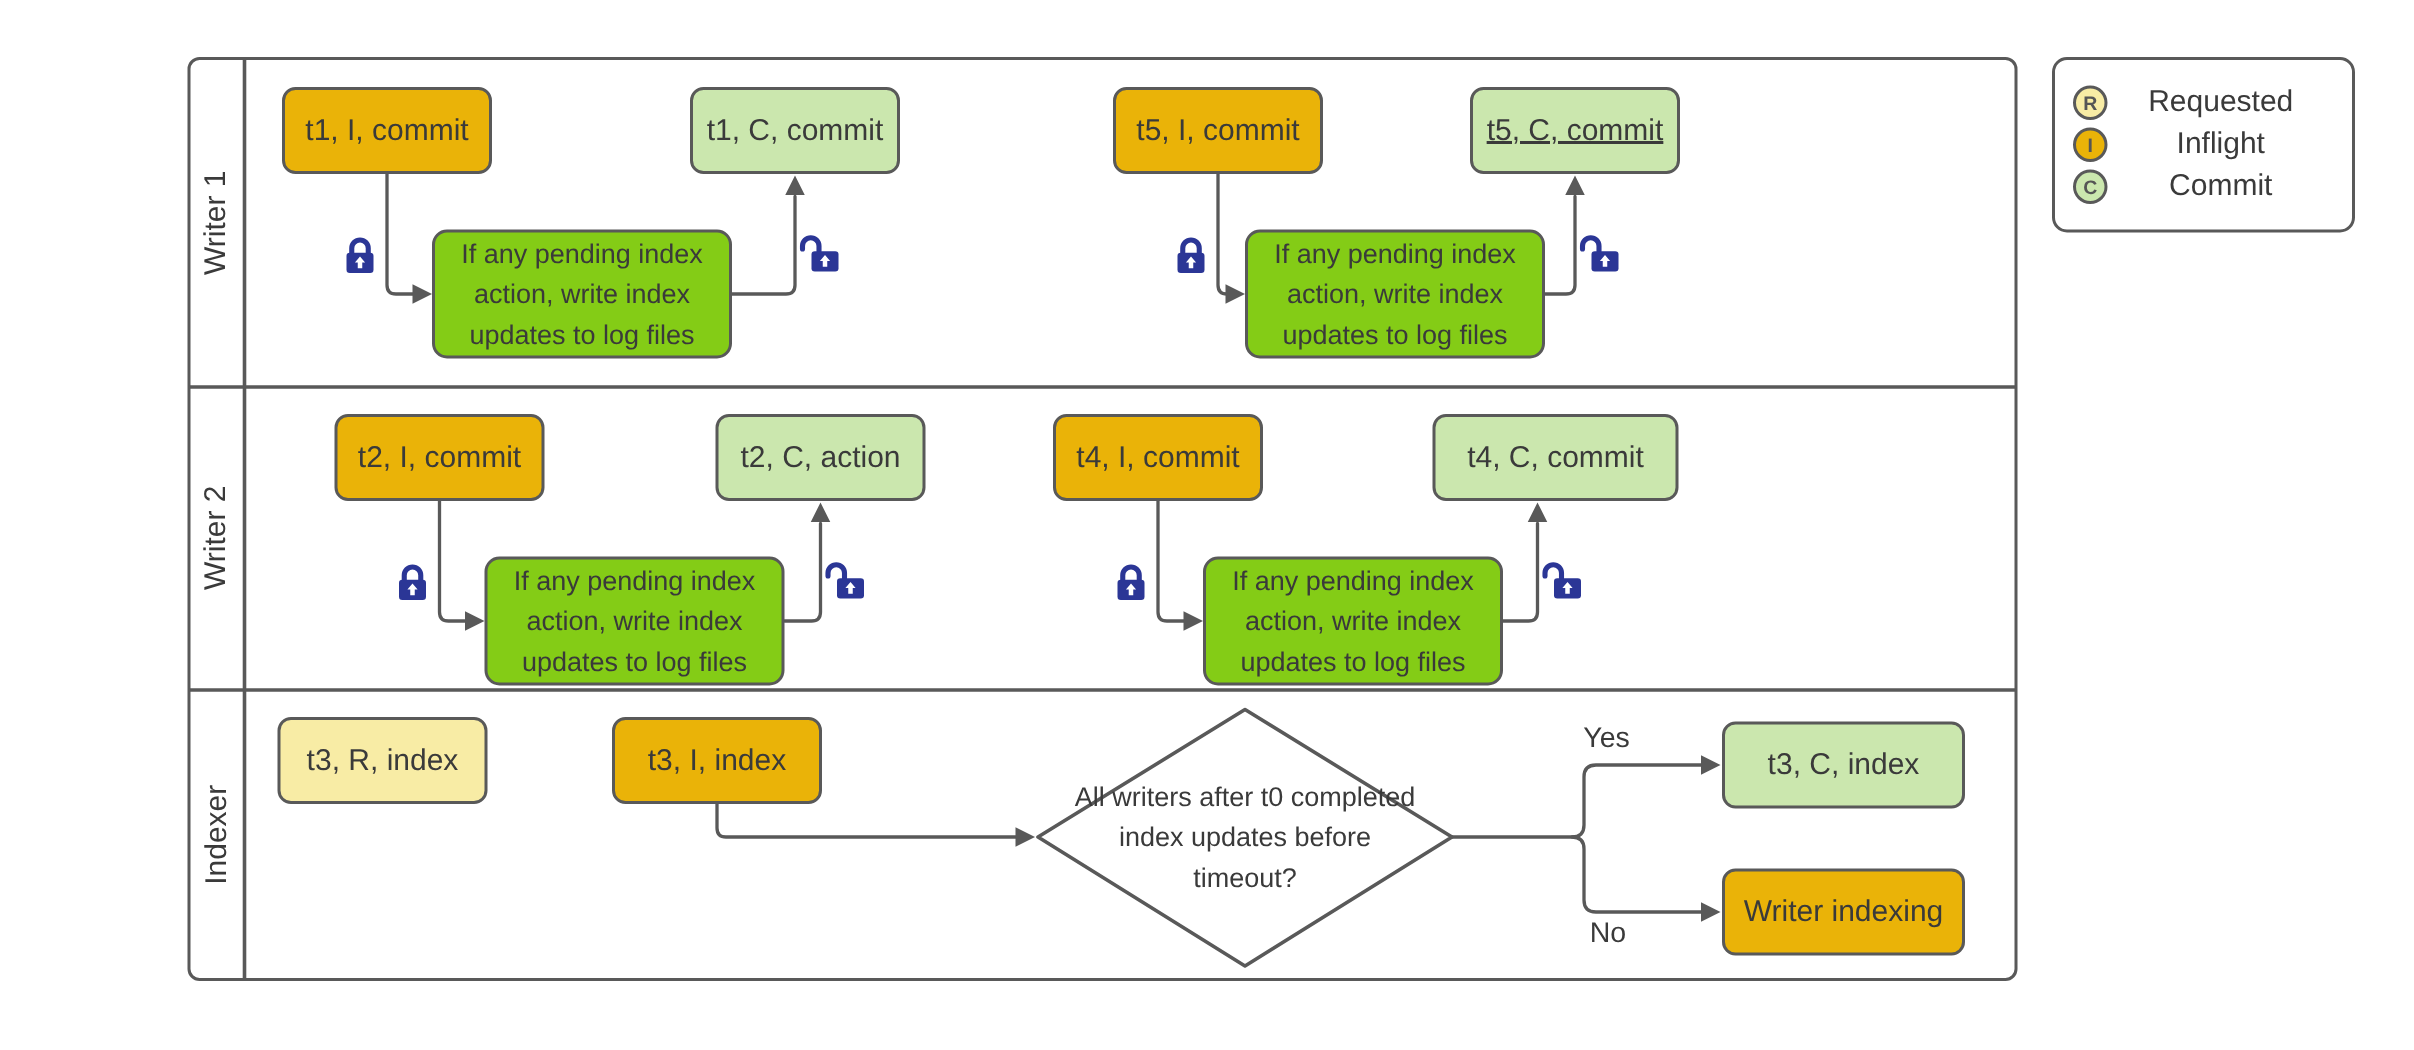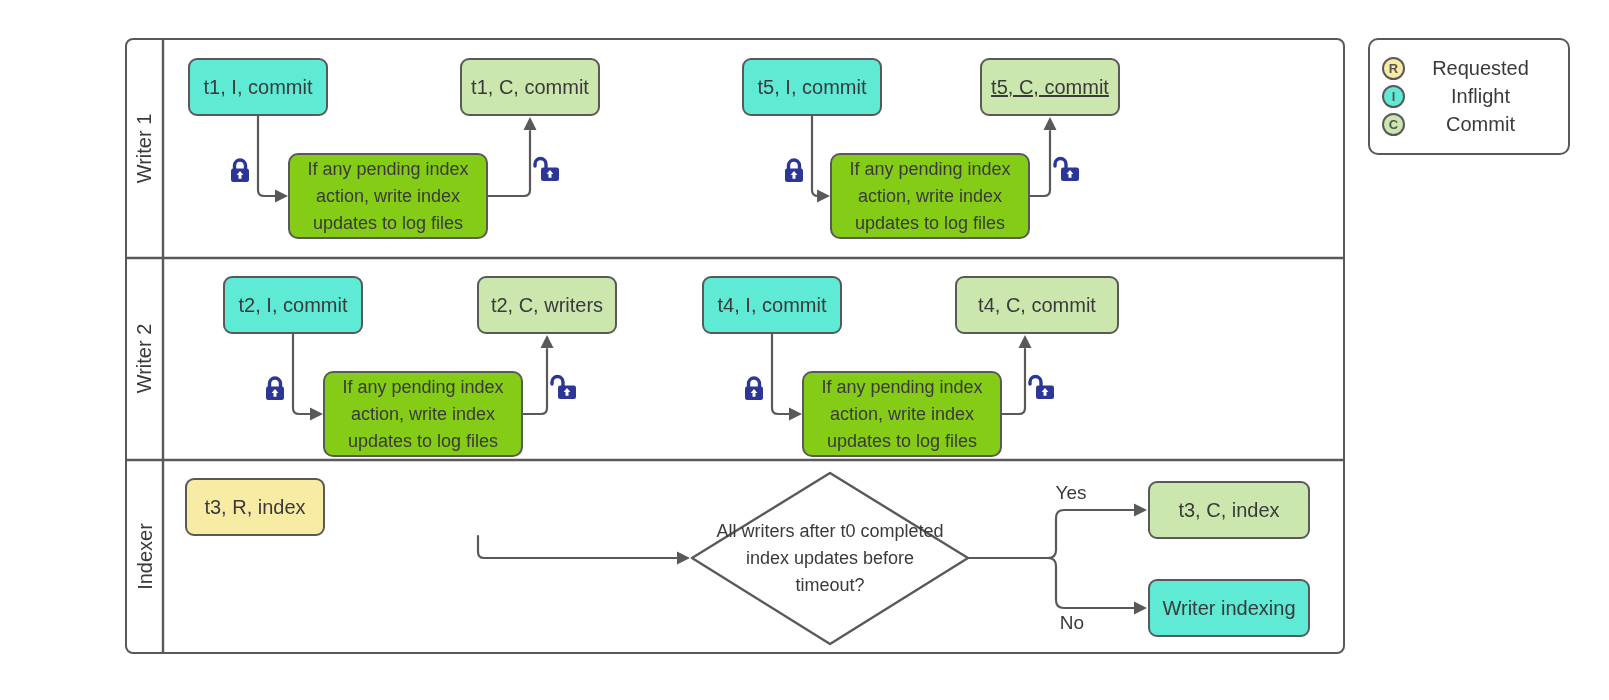--- a/index.html
+++ b/index.html
@@ -18,21 +18,21 @@
   }
   .lane-label span {
     transform:rotate(-90deg); white-space:nowrap; font-size:20px; color:#3a3a3a;
   }
   .node {
     position:absolute; z-index:2; box-sizing:border-box;
     border:2.4px solid #595959; border-radius:9px; background:#84cc16;
     display:flex; align-items:center; justify-content:center;
     font-size:20px; color:#3a3a3a; text-align:center;
   }
-  .pink   { background:#5eead4; }
+  .pink   { background:#eab308; }
   .green  { background:#cbe7ae; }
   .yellow { background:#f8eca5; }
   .proc   { border-radius:10px; font-size:18px; line-height:1.5; padding:2px 5px; }
   .free-label { position:absolute; z-index:2; font-size:19px; color:#3a3a3a; text-align:center; }
   .diamond-text {
     position:absolute; z-index:2; font-size:18px; line-height:1.5;
     text-align:center; color:#3a3a3a;
   }
   .legend {
     position:absolute; left:1368px; top:38px; width:202px; height:117px; z-index:2;
@@ -126,26 +126,27 @@
 
   <div class="node pink" style="left:188px; top:58px; width:140px; height:58px;">t1, I, commit</div>
   <div class="node proc" style="left:288px; top:153px; width:200px; height:86px;">If any pending index action, write index updates to log files</div>
   <div class="node green" style="left:460px; top:58px; width:140px; height:58px;">t1, C, commit</div>
   <div class="node pink" style="left:742px; top:58px; width:140px; height:58px;">t5, I, commit</div>
   <div class="node proc" style="left:830px; top:153px; width:200px; height:86px;">If any pending index action, write index updates to log files</div>
   <div class="node green" style="left:980px; top:58px; width:140px; height:58px;text-decoration:underline;">t5, C, commit</div>
 
   <div class="node pink" style="left:223px; top:276px; width:140px; height:58px;">t2, I, commit</div>
   <div class="node proc" style="left:323px; top:371px; width:200px; height:86px;">If any pending index action, write index updates to log files</div>
-  <div class="node green" style="left:477px; top:276px; width:140px; height:58px;">t2, C, writers</div>
+  <div class="node green" style="left:477px; top:276px; width:140px; height:58px;">t2, C, action</div>
   <div class="node pink" style="left:702px; top:276px; width:140px; height:58px;">t4, I, commit</div>
   <div class="node proc" style="left:802px; top:371px; width:200px; height:86px;">If any pending index action, write index updates to log files</div>
   <div class="node green" style="left:955px; top:276px; width:164px; height:58px;">t4, C, commit</div>
 
   <div class="node yellow" style="left:185px; top:478px; width:140px; height:58px;">t3, R, index</div>
+  <div class="node pink" style="left:408px; top:478px; width:140px; height:58px;">t3, I, index</div>
   <div class="diamond-text" style="left:715px; top:518px; width:230px;">All writers after t0 completed index updates before timeout?</div>
   <div class="free-label" style="left:1046px; top:482px; width:50px;">Yes</div>
   <div class="free-label" style="left:1050px; top:612px; width:44px;">No</div>
   <div class="node green" style="left:1148px; top:481px; width:162px; height:58px;">t3, C, index</div>
   <div class="node pink" style="left:1148px; top:579px; width:162px; height:58px;">Writer indexing</div>
 
   <div class="legend">
     <div class="legend-row">
       <span class="legend-dot yellow">R</span>
       <span class="lbl">Requested</span>

